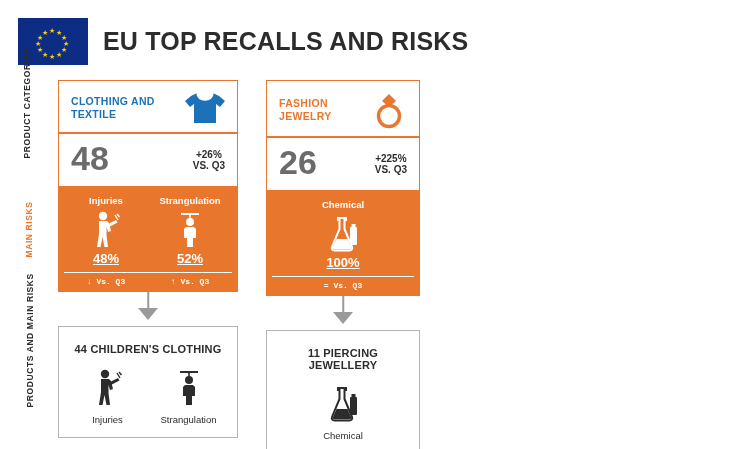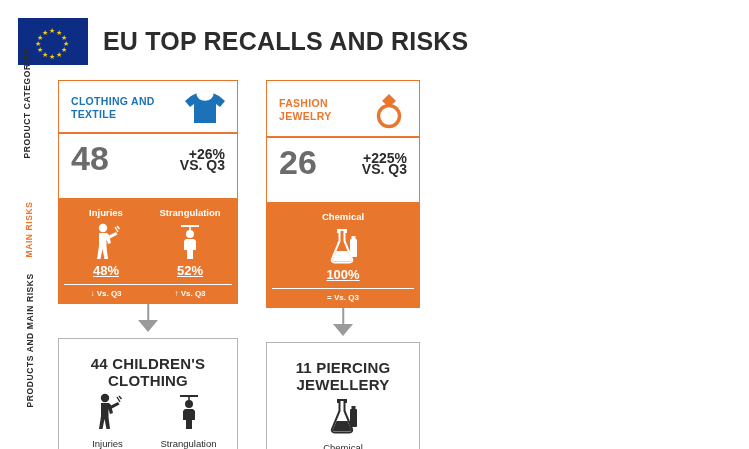--- a/index.html
+++ b/index.html
@@ -96,32 +96,32 @@
   .cat-title.orange { color: #e8762d; }
   .cat-divider {
     height: 1.5px;
     background: #e8762d;
     margin: 0;
   }
   .cat-stats {
     display: flex;
     align-items: flex-end;
     justify-content: space-between;
-    padding: 6px 12px 22px 12px;
+    padding: 6px 12px 10px 12px;
     gap: 15px;
   }
   .cat-number {
     font-size: 34px;
     font-weight: bold;
     color: #6b6b6b;
     line-height: 36px;
   }
   .cat-delta {
-    text-align: right;
-    font-size: 14px;
+    text-align: center;
+    font-size: 10px;
     font-weight: bold;
     color: #2c2c2c;
     line-height: 11.5px;
     padding-bottom: 4px;
   }
 
   
   .risk-card {
     background: #e8762d;
     color: #ffffff;
@@ -149,20 +149,21 @@
     color: #ffffff;
     margin-top: 1px;
     text-decoration: underline;
   }
   .risk-foot {
     border-top: 1px solid #ffffff;
     margin-top: 6px;
     padding-top: 4px;
     display: flex;
     justify-content: space-around;
+    font-family: Liberation Mono, monospace;
   }
   .risk-foot-item {
     flex: 1;
     text-align: center;
     font-size: 8px;
     font-weight: bold;
     color: #ffffff;
     white-space: nowrap;
   }
 
@@ -192,25 +193,25 @@
   }
 
   
   .bottom-card {
     border: 1.5px solid #b5b5b5;
     background: #ffffff;
     padding: 16px 8px 12px 8px;
   }
   .bottom-title {
     text-align: center;
-    font-size: 15px;
+    font-size: 11px;
     font-weight: bold;
     color: #2c2c2c;
     letter-spacing: 0.2px;
-    margin-bottom: 1px;
+    margin-bottom: 11px;
   }
   .bottom-row {
     display: flex;
     justify-content: space-around;
     align-items: flex-end;
   }
   .bottom-item { flex: 1; text-align: center; }
   .bottom-icon { height: 42px; display: flex; align-items: flex-end; justify-content: center; }
   .bottom-label {
     margin-top: 6px;

